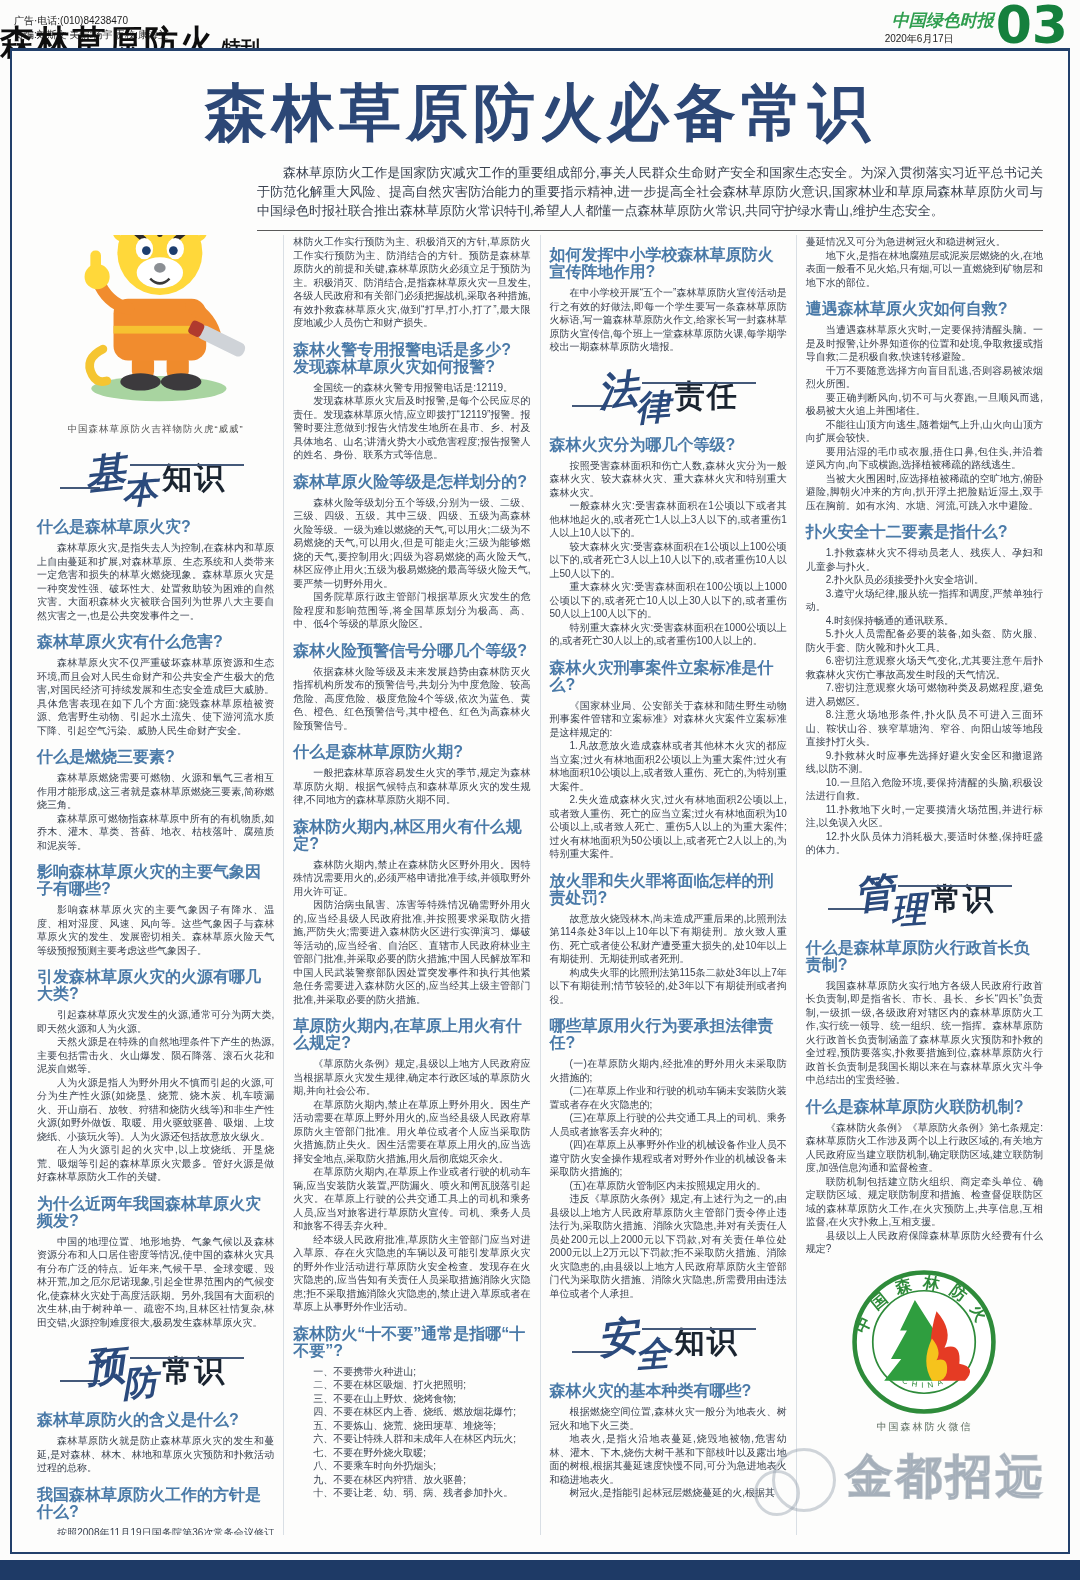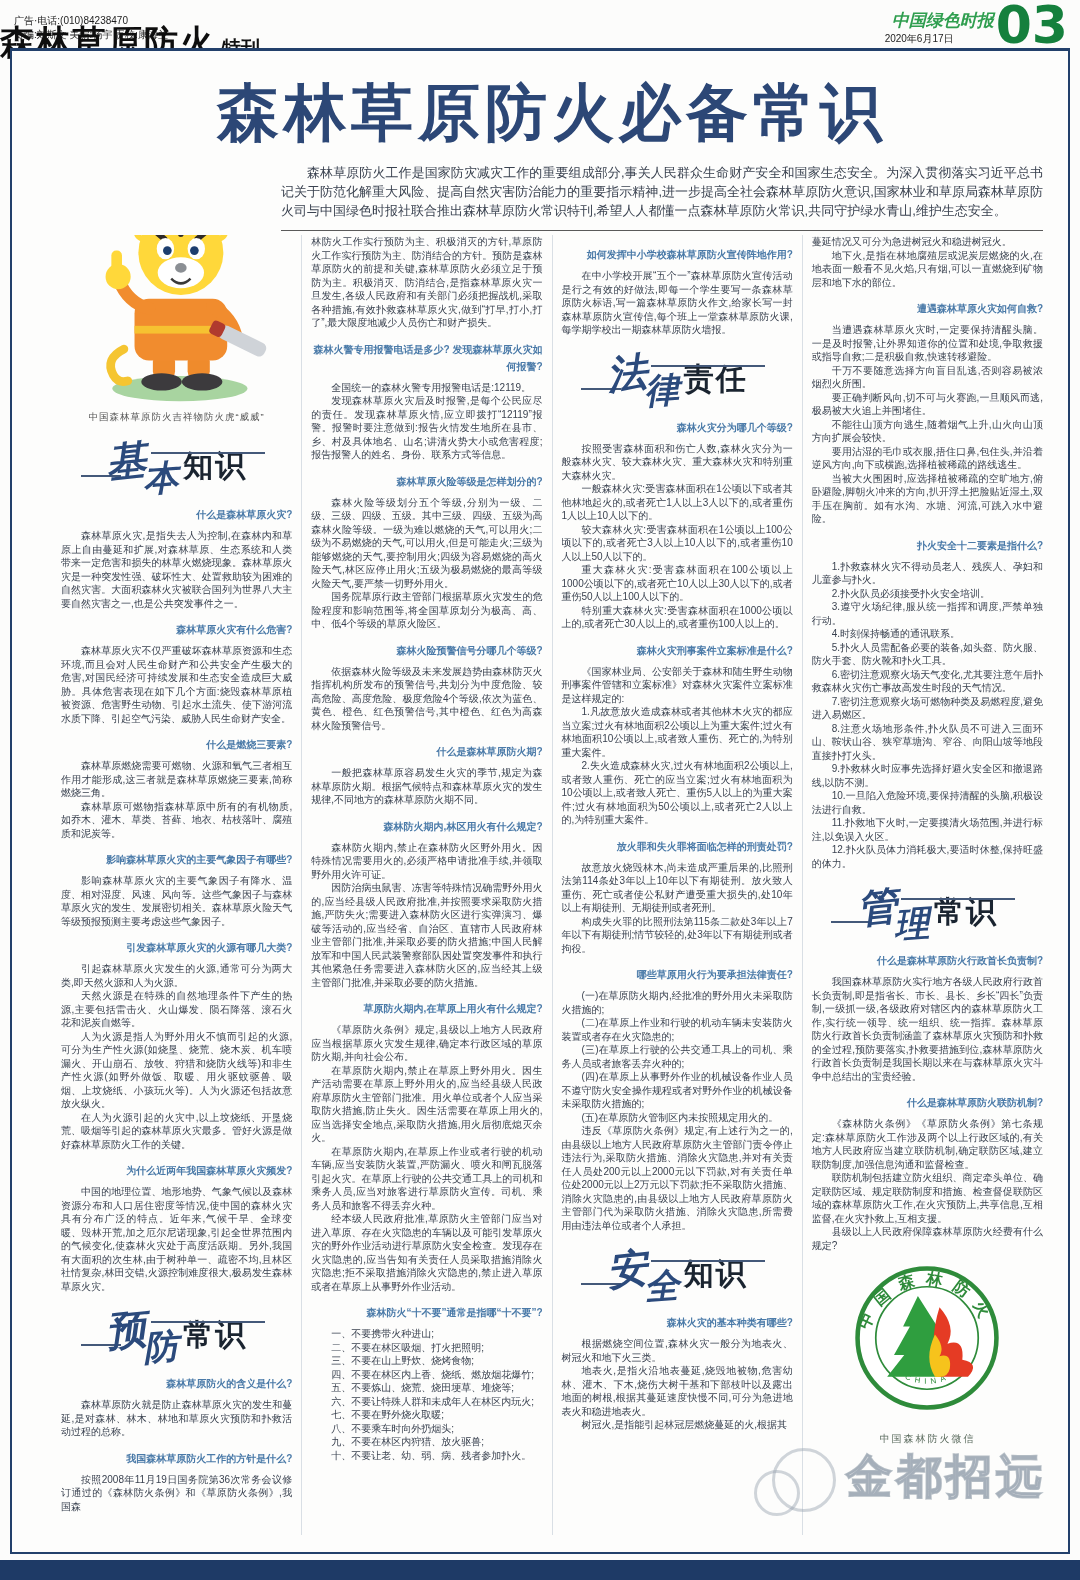--- a/index.html
+++ b/index.html
@@ -15,60 +15,60 @@
   .masthead-suffix{font-size:19px;font-weight:700;color:#111;margin-left:6px;}
   .hdr-right{position:absolute;right:12px;top:4px;display:flex;align-items:flex-end;}
   .paper-name{font-family:"DejaVu Serif",serif;font-style:italic;font-weight:700;
               font-size:17px;color:#2f9e4f;line-height:20px;margin-left:7px;}
   .paper-date{font-size:10px;color:#222;margin-top:2px;}
   .page-no{font-size:52px;font-weight:700;color:#15803d;line-height:42px;margin-left:2px;
            font-family:"DejaVu Sans",sans-serif;}
 
   
   .frame{position:absolute;top:48px;left:10px;right:10px;bottom:26px;
-         border:2px solid #22406b;border-top-width:3px;background:#fdfdfc;overflow:hidden;padding-left:24px;}
+         border:2px solid #22406b;border-top-width:3px;background:#fdfdfc;overflow:hidden;}
   .main-title{ text-align:center;margin:20px 0 4px;font-family:"DejaVu Serif",serif;
          font-size:62px;font-weight:700;color:#2c4776;letter-spacing:5px;white-space:nowrap;}
   .intro{margin:8px 25px 0 245px;font-size:13px;line-height:19px;text-align:justify;
          text-indent:2em;color:#3a4250;}
   .intro-rule{border-bottom:1px solid #5a5a5a;margin:10px 25px 4px 245px;}
 
   
   .columns{display:flex;margin:4px 16px 0;height:1300px;overflow:hidden;}
   .col{flex:1 1 0;padding:0 9px;overflow:hidden;}
   .col.first{overflow:visible;}
   .col + .col{border-left:1px solid #d9dfe5;}
 
   .para{font-size:10px;line-height:13.5px;color:#3a4250;text-align:justify;
         text-indent:2em;margin:0;}
   .para.noind{text-indent:0;}
-  .q{font-size:10px;font-weight:700;color:#4a7aa8;line-height:17px;margin:11px 0 6px;text-align:right;}
+  .q{font-size:16px;font-weight:700;color:#4a7aa8;line-height:17px;margin:11px 0 6px;}
 
   
   .sec{position:relative;text-align:center;padding:16px 0 8px;margin:6px 0 2px;white-space:nowrap;}
   .cal{font-family:"DejaVu Serif",serif;font-weight:700;font-style:italic;color:#2b4a7c;
        display:inline-block;vertical-align:middle;}
   .calc{display:inline-block;font-size:40px;line-height:1;}
   .calc.c0{transform:translateY(-6px) rotate(-6deg);}
   .calc.c1{transform:translateY(9px) rotate(-4deg);font-size:35px;margin-left:-3px;}
   .rest{font-family:"DejaVu Serif",serif;font-weight:700;color:#1a2430;font-size:30px;
         letter-spacing:2px;vertical-align:middle;margin-left:5px;text-align:right;}
   .ln{position:absolute;height:2px;background:#44597a;}
   .ln1{left:calc(50% - 96px);bottom:18px;width:40px;}
   .ln2{left:calc(50% - 26px);top:22px;width:114px;}
 
   
   .mascot{margin:-52px 0 6px;text-align:center;}
   .mascot svg{width:198px;height:222px;}
-  .mascot-caption{font-size:9.5px;color:#555;margin-top:2px;letter-spacing:1px;}
+  .mascot-caption{font-size:9.5px;color:#555;margin-top:14px;letter-spacing:1px;}
 
   
   .logo-wrap{text-align:center;margin-top:12px;position:relative;}
   .logo-wrap svg{width:148px;height:148px;}
-  .logo-caption{font-size:10px;color:#5d6d60;margin-top:16px;letter-spacing:2px;}
+  .logo-caption{font-size:10px;color:#5d6d60;margin-top:0;letter-spacing:2px;}
 
   
   .watermark{position:absolute;right:22px;bottom:44px;font-family:"DejaVu Serif",serif;
              font-size:46px;font-weight:700;letter-spacing:4px;color:rgba(125,140,155,0.30);
              -webkit-text-stroke:1.5px rgba(125,140,155,0.55);white-space:nowrap;}
   .wm-circle{position:absolute;border:3px solid rgba(150,162,175,0.45);border-radius:50%;}
   .wm-c1{width:58px;height:58px;right:232px;bottom:40px;}
   .wm-c2{width:40px;height:40px;right:268px;bottom:36px;}
 
   .bottom-bar{position:absolute;left:0;right:0;bottom:0;height:20px;background:#1e3a66;}

